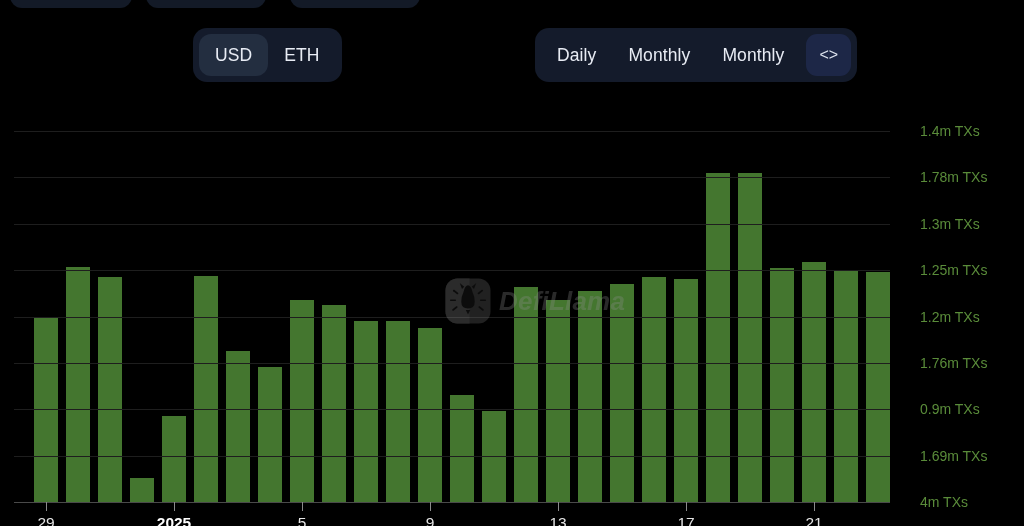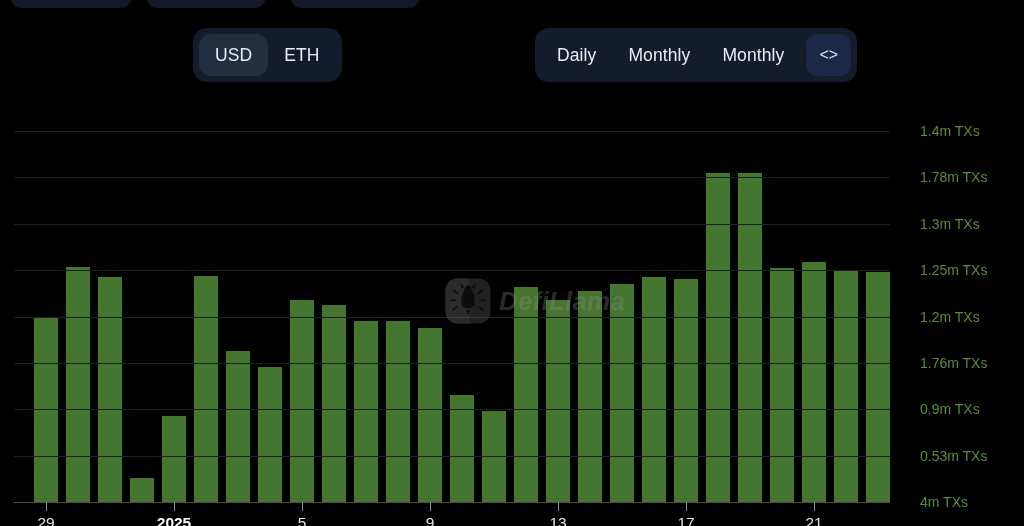--- a/index.html
+++ b/index.html
@@ -187,21 +187,21 @@
         <div class="axis-line" style="top: 371px;"></div>
       </div>
     <div id="ylabels">
         <div class="ylabel" style="top: 21px;">1.4m TXs</div>
         <div class="ylabel" style="top: 67.375px;">1.78m TXs</div>
         <div class="ylabel" style="top: 113.75px;">1.3m TXs</div>
         <div class="ylabel" style="top: 160.125px;">1.25m TXs</div>
         <div class="ylabel" style="top: 206.5px;">1.2m TXs</div>
         <div class="ylabel" style="top: 252.875px;">1.76m TXs</div>
         <div class="ylabel" style="top: 299.25px;">0.9m TXs</div>
-        <div class="ylabel" style="top: 345.625px;">0.53m TXs</div>
+        <div class="ylabel" style="top: 345.625px;">1.69m TXs</div>
         <div class="ylabel" style="top: 392px;">4m TXs</div>
       </div>
     <div id="xlabels">
         <div class="xtick" style="left: 46px; top: 392px;"></div>
         <div class="xlabel" style="left: 46px; top: 404px;">29</div>
         <div class="xtick" style="left: 174px; top: 392px;"></div>
         <div class="xlabel bold" style="left: 174px; top: 404px;">2025</div>
         <div class="xtick" style="left: 302px; top: 392px;"></div>
         <div class="xlabel" style="left: 302px; top: 404px;">5</div>
         <div class="xtick" style="left: 430px; top: 392px;"></div>

